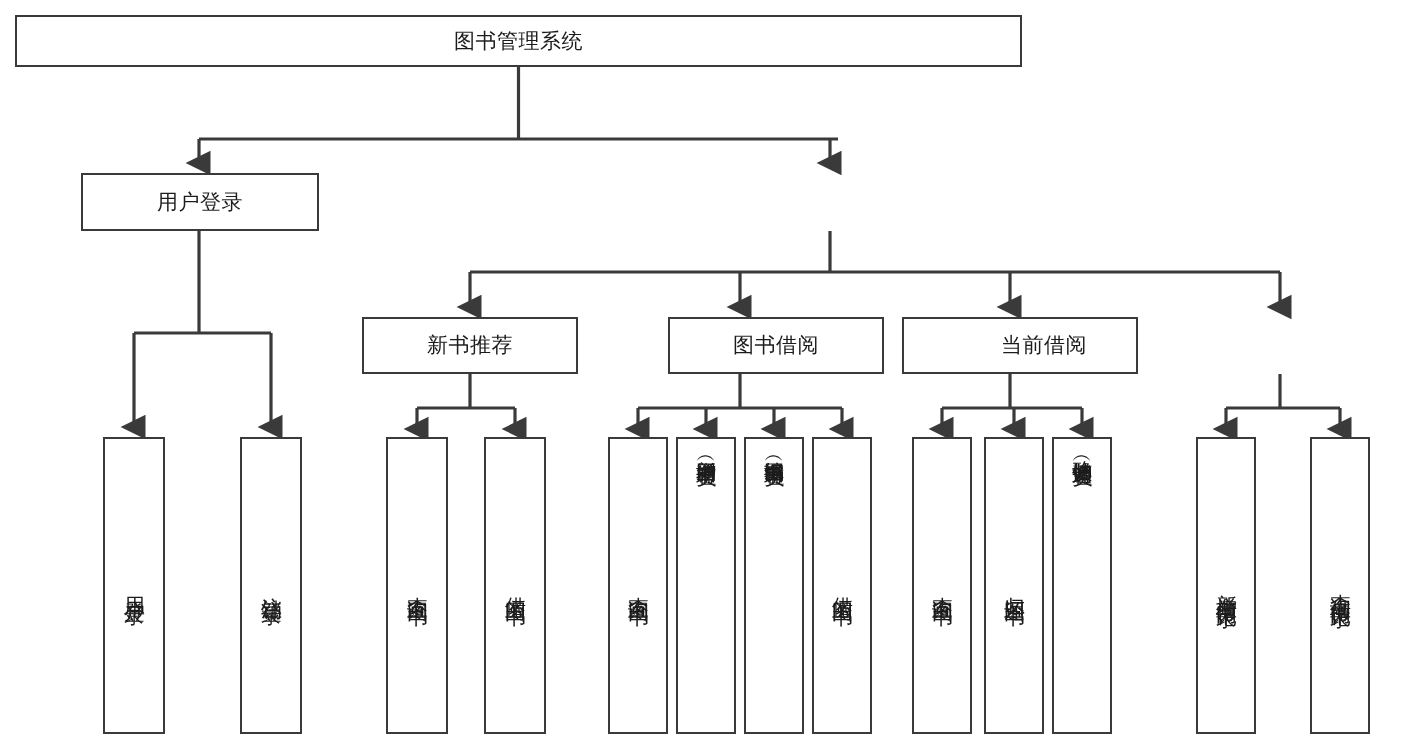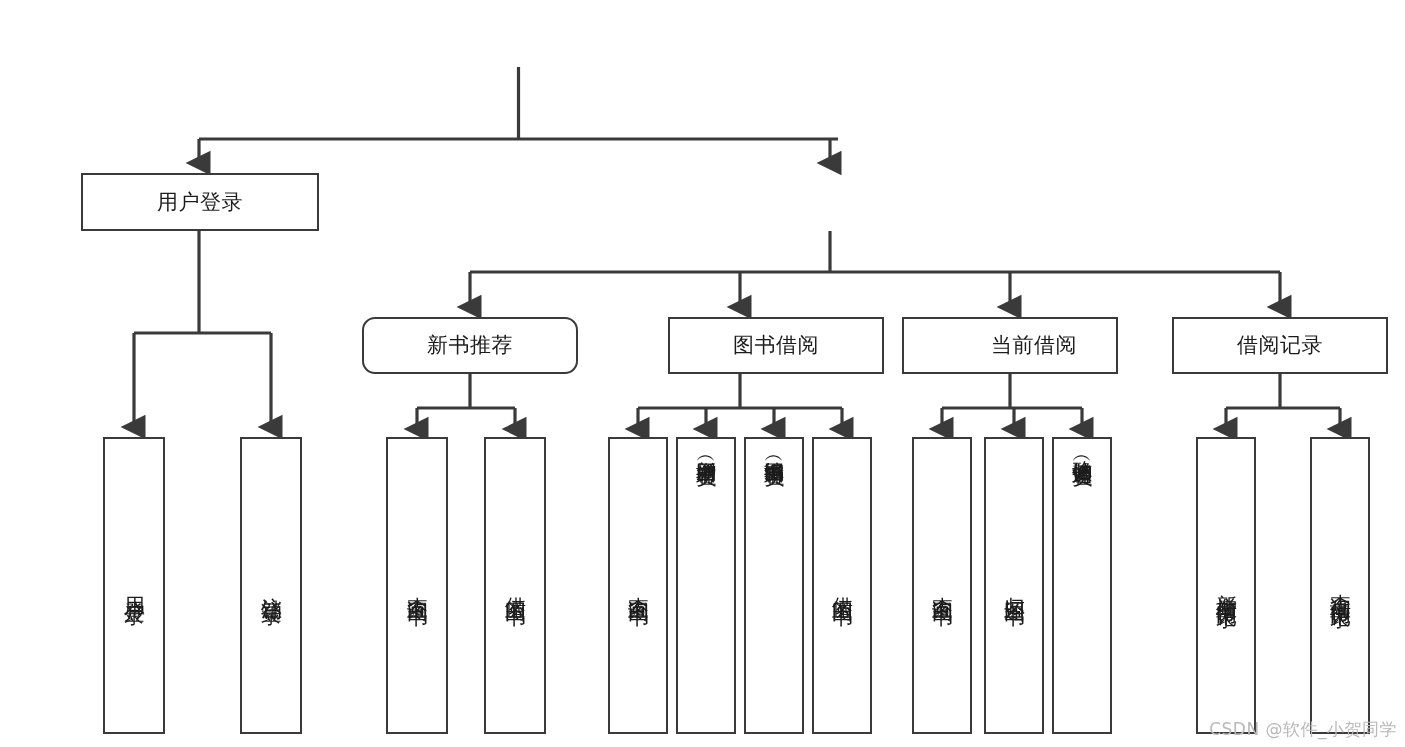--- a/index.html
+++ b/index.html
@@ -125,36 +125,36 @@
       <path d="M1014,408 L1014,429" marker-end="url(#arrowhead)"></path>
       <path d="M1082,408 L1082,429" marker-end="url(#arrowhead)"></path>
 
       <path d="M1280,374 L1280,408"></path>
       <path d="M1226,408 L1340,408"></path>
       <path d="M1226,408 L1226,429" marker-end="url(#arrowhead)"></path>
       <path d="M1340,408 L1340,429" marker-end="url(#arrowhead)"></path>
     </g>
   </svg>
 
+  <div class="node horizontal" style="left:15px; top:15px; width:1007px; height:52px;">
+    <span class="node-label">图书管理系统</span>
+  </div>
 
   <div class="node horizontal" style="left:81px; top:173px; width:238px; height:58px;">
     <span class="node-label">用户登录</span>
   </div>
 
-  <div class="node horizontal" style="left:362px; top:317px; width:216px; height:57px;border-radius:13px;">
+  <div class="node horizontal" style="left:362px; top:317px; width:216px; height:57px;">
     <span class="node-label">新书推荐</span>
   </div>
   <div class="node horizontal" style="left:668px; top:317px; width:216px; height:57px;">
     <span class="node-label">图书借阅</span>
   </div>
-  <div class="node horizontal" style="left:902px; top:317px; width:216px; height:57px;padding-left:48px;">
+  <div class="node horizontal" style="left:902px; top:317px; width:236px; height:57px;padding-left:48px;">
     <span class="node-label">当前借阅</span>
-  </div>
-  <div class="node horizontal" style="left:1172px; top:317px; width:216px; height:57px;">
-    <span class="node-label">借阅记录</span>
   </div>
 
   <div class="node vertical mid-start" style="left:103px; top:437px; width:62px; height:297px;">
     <span class="node-label">用户登录</span>
   </div>
   <div class="node vertical mid-start" style="left:240px; top:437px; width:62px; height:297px;">
     <span class="node-label">注销登录</span>
   </div>
 
   <div class="node vertical mid-start" style="left:386px; top:437px; width:62px; height:297px;">
@@ -187,15 +187,14 @@
     <span class="node-label">确认归还（管理员）</span>
   </div>
 
   <div class="node vertical mid-start" style="left:1196px; top:437px; width:60px; height:297px;">
     <span class="node-label">新增借阅记录</span>
   </div>
   <div class="node vertical mid-start" style="left:1310px; top:437px; width:60px; height:297px;">
     <span class="node-label">查询借阅记录</span>
   </div>
 
-  <div id="watermark">CSDN @软件_小贺同学</div>
 
 </div>
 
 </body></html>

